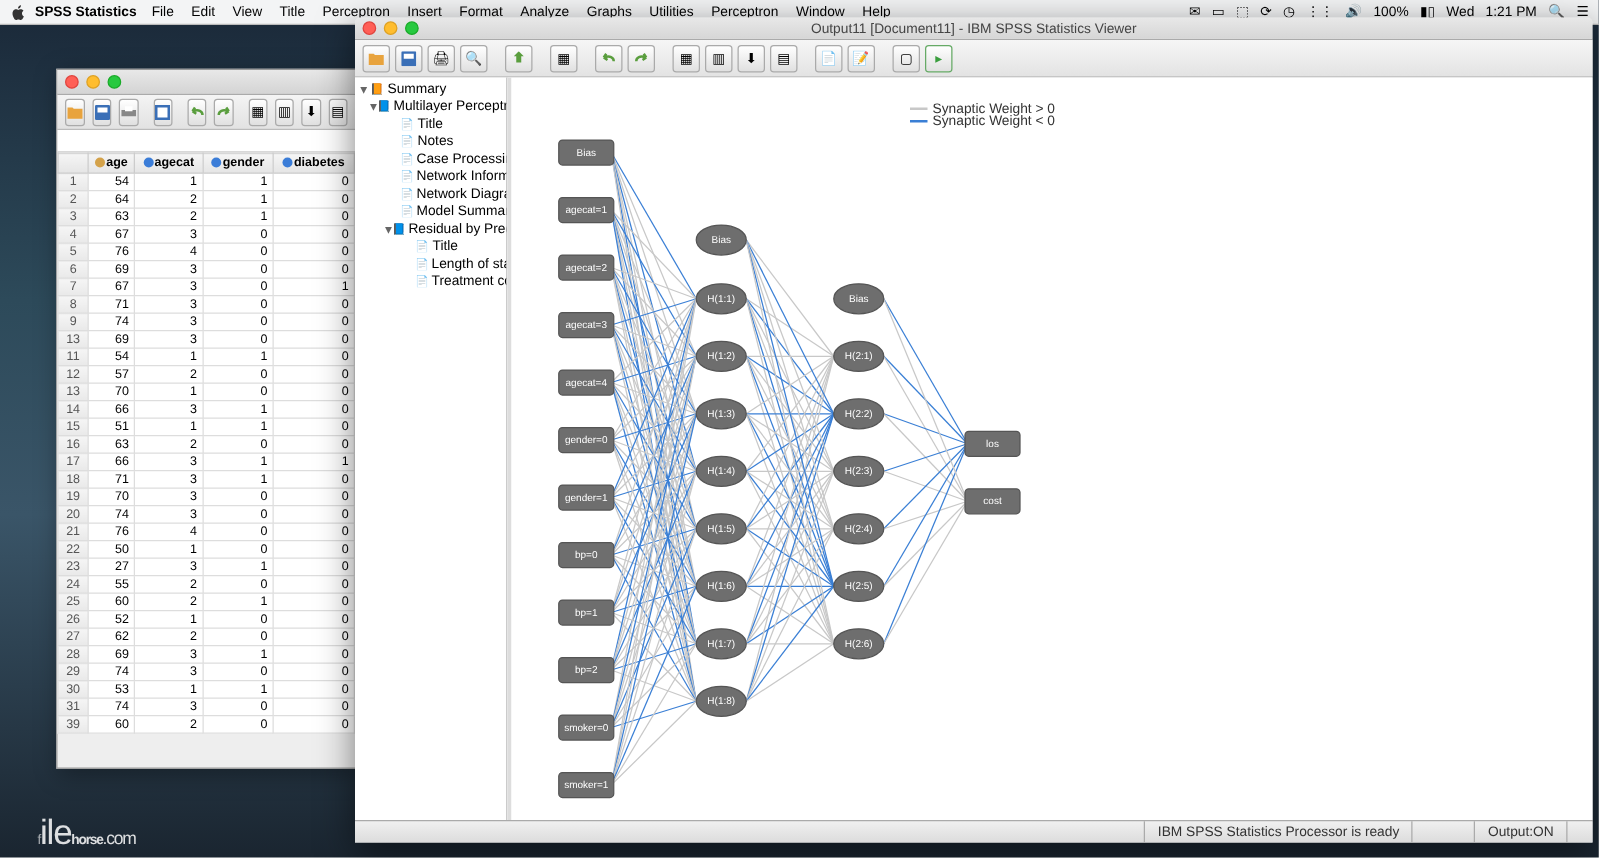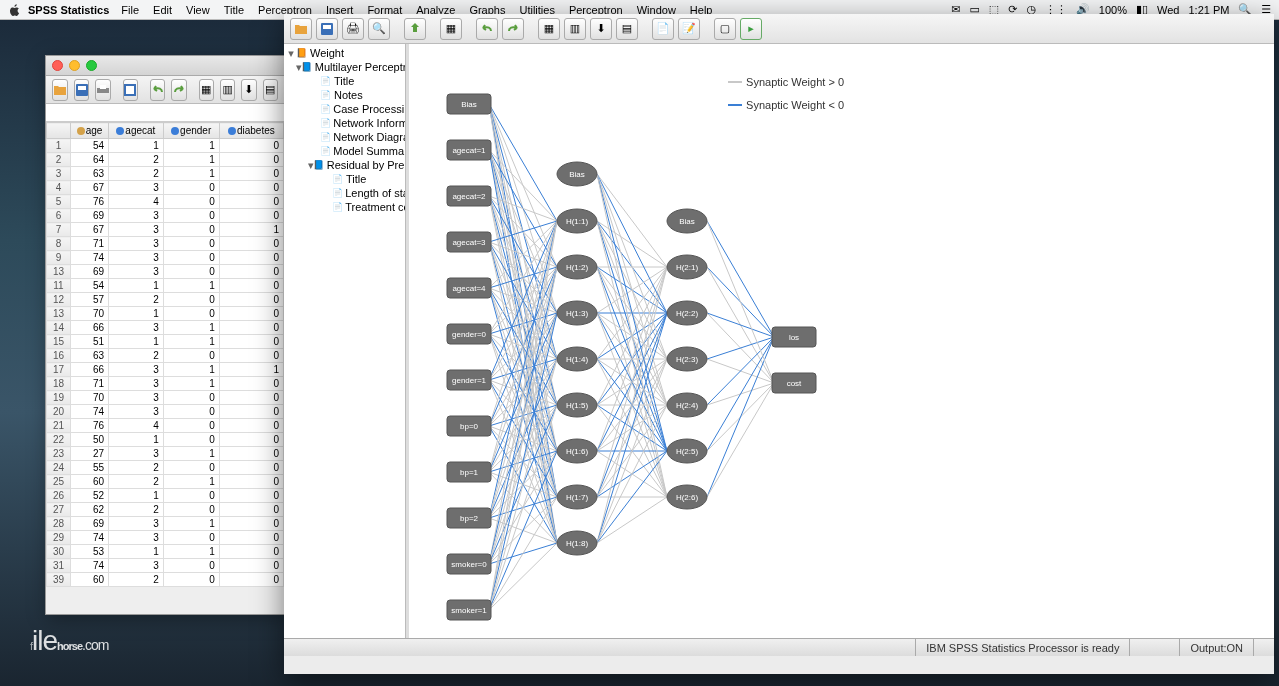--- a/index.html
+++ b/index.html
@@ -18,21 +18,21 @@
 .dataeditor .titlebar { height:20px; background:linear-gradient(#e8e8e8,#d4d4d4); border-bottom:1px solid #aaa; display:flex; align-items:center; padding-left:6px; gap:6px;}
 .traffic { display:flex; gap:6px; }
 .traffic span{ width:11px;height:11px;border-radius:50%; }
 .tr-red{background:#ff5f56;border:1px solid #e0443e;}
 .tr-yel{background:#ffbd2e;border:1px solid #dea123;}
 .tr-grn{background:#27c93f;border:1px solid #1aab29;}
 .dataeditor .toolbar { height:28px; background:linear-gradient(#f4f4f4,#e2e2e2); border-bottom:1px solid #bbb; display:flex; align-items:center; padding:0 6px; gap:6px;}
 .tbtn{width:22px;height:22px;border:1px solid #aaa;background:linear-gradient(#fff,#e0e0e0);border-radius:3px;display:flex;align-items:center;justify-content:center;}
 .dataeditor .formulabar{height:18px;background:#fff;border-bottom:1px solid #ccc;}
 .dataeditor table{border-collapse:collapse;width:100%;background:#fff;}
-.dataeditor th{background:linear-gradient(#f5f5f5,#e5e5e5);border:1px solid #ccc;font-weight:normal;font-size:10px;height:16px;padding:0 2px;}
+.dataeditor th{background:linear-gradient(#f5f5f5,#e5e5e5);border:1px solid #ccc;font-weight:bold;font-size:10px;height:16px;padding:0 2px;}
 .dataeditor th .hico{display:inline-block;width:8px;height:8px;border-radius:50%;margin-right:1px;vertical-align:middle;}
 .dataeditor td{border:1px solid #ddd;font-size:10px;height:14px;text-align:right;padding:0 4px;background:#fff;}
 .dataeditor td.rownum{background:linear-gradient(#f5f5f5,#e9e9e9);text-align:center;color:#555;}
 
 
 .viewer { position:absolute; left:284px; top:14px; width:990px; height:660px; background:#ececec; border-radius:4px 4px 0 0; box-shadow:0 8px 30px rgba(0,0,0,0.5);}
 .viewer .titlebar{height:18px;background:linear-gradient(#e8e8e8,#d6d6d6);border-bottom:1px solid #aaa;display:flex;align-items:center;justify-content:center;font-size:11px;color:#444;position:relative;border-radius:4px 4px 0 0;}
 .viewer .titlebar .traffic{position:absolute;left:6px;}
 .viewer .toolbar{height:30px;background:linear-gradient(#f6f6f6,#e3e3e3);border-bottom:1px solid #bbb;display:flex;align-items:center;padding:0 6px;gap:4px;}
 .viewer .toolbar .sep{width:6px;}
@@ -41,30 +41,30 @@
 .viewer .outline .row{display:flex;align-items:center;white-space:nowrap;height:14px;}
 .viewer .outline .twisty{width:10px;text-align:center;color:#666;}
 .viewer .outline .oicon{width:12px;height:12px;margin-right:2px;display:inline-flex;align-items:center;justify-content:center;font-size:9px;}
 .viewer .canvas{flex:1;background:#fff;position:relative;overflow:hidden;border-left:3px solid #ddd;}
 .viewer .statusbar{height:18px;background:linear-gradient(#f0f0f0,#dcdcdc);border-top:1px solid #aaa;display:flex;align-items:center;font-size:10px;color:#333;}
 .viewer .statusbar .sp{flex:1;}
 .viewer .statusbar .cell{border-left:1px solid #aaa;padding:0 10px;height:100%;display:flex;align-items:center;}
 
 
 .legend{position:absolute;top:20px;right:430px;font-size:9px;color:#333;}
-.legend .lline{display:flex;align-items:center;gap:4px;height:10px;margin-top:13px;}
+.legend .lline{display:flex;align-items:center;gap:4px;height:10px;}
 .legend .seg{width:14px;height:1.5px;}
 svg.net{position:absolute;left:10px;top:5px;}
 .nnode-rect{fill:#6e6e6e;stroke:#555;rx:3;}
 .nnode-ell{fill:#6e6e6e;stroke:#555;}
 .nlabel{font-size:8px;fill:#fff;text-anchor:middle;dominant-baseline:central;font-family:Arial;}
 .edge-pos{stroke:#c8c8c8;stroke-width:1;fill:none;}
 .edge-neg{stroke:#3a7fd5;stroke-width:1;fill:none;}
 
-.watermark{position:absolute;left:30px;bottom:29px;font-size:28px;font-weight:300;color:rgba(255,255,255,0.85);font-family:Arial;letter-spacing:-1px;}
+.watermark{position:absolute;left:30px;bottom:4px;font-size:28px;font-weight:300;color:rgba(255,255,255,0.85);font-family:Arial;letter-spacing:-1px;}
 .watermark b{font-weight:600;}
 </style>
 </head>
 <body>
 
 <div class="menubar">
   <svg class="apple" viewBox="0 0 24 24">
       <path fill="#333" d="M16.4 13.2c0-2.5 2-3.7 2.1-3.7-1.1-1.7-2.9-1.9-3.5-1.9-1.5-.2-2.9.9-3.6.9-.8 0-1.9-.9-3.2-.8-1.6 0-3.1.9-4 2.4-1.7 3-.4 7.4 1.2 9.8.8 1.2 1.8 2.5 3 2.4 1.2 0 1.7-.8 3.1-.8 1.5 0 1.9.8 3.2.8 1.3 0 2.2-1.2 3-2.4.9-1.4 1.3-2.7 1.3-2.8-.1 0-2.6-1-2.6-3.9zM14 5.1c.7-.8 1.1-2 1-3.1-1 0-2.2.7-2.9 1.5-.6.7-1.2 1.9-1 3 1.1.1 2.2-.6 2.9-1.4z"></path>
     </svg>
   <span class="appname">SPSS Statistics</span>
@@ -382,20 +382,28 @@
           <td>60</td>
           <td>2</td>
           <td>0</td>
           <td>0</td>
         </tr>
       </tbody>
   </table>
 </div>
 
 <div class="viewer">
+  <div class="titlebar">
+    <div class="traffic">
+      <span class="tr-red"></span>
+      <span class="tr-yel"></span>
+      <span class="tr-grn"></span>
+    </div>
+    <span>Output11 [Document11] - IBM SPSS Statistics Viewer</span>
+  </div>
   <div class="toolbar">
     <div class="tbtn">
         <svg width="14" height="12" viewBox="0 0 14 12">
           <path fill="#e8a33d" d="M1 2h4l1 1h7v8H1z"></path>
         </svg>
       </div>
     <div class="tbtn">
         <svg width="12" height="12" viewBox="0 0 12 12">
           <rect fill="#3a6fb7" width="12" height="12" rx="1"></rect>
           <rect fill="#fff" x="2" y="2" width="8" height="4"></rect>
@@ -434,21 +442,21 @@
     <div class="tbtn">▢</div>
     <div class="tbtn" style="border-color:#6a6">
         <span style="color:#3a9e3e">▸</span>
       </div>
   </div>
   <div class="body">
     <div class="outline">
       <div class="row">
           <span class="twisty">▾</span>
           <span class="oicon">📙</span>
-          <span>Weight</span>
+          <span>Summary</span>
         </div>
       <div class="row" style="padding-left:10px">
           <span class="twisty">▾</span>
           <span class="oicon">📘</span>
           <span>Multilayer Perceptron</span>
         </div>
       <div id="outline-items">
           <div class="row" style="padding-left:34px">
             <span class="oicon">📄</span>
             <span>Title</span>

